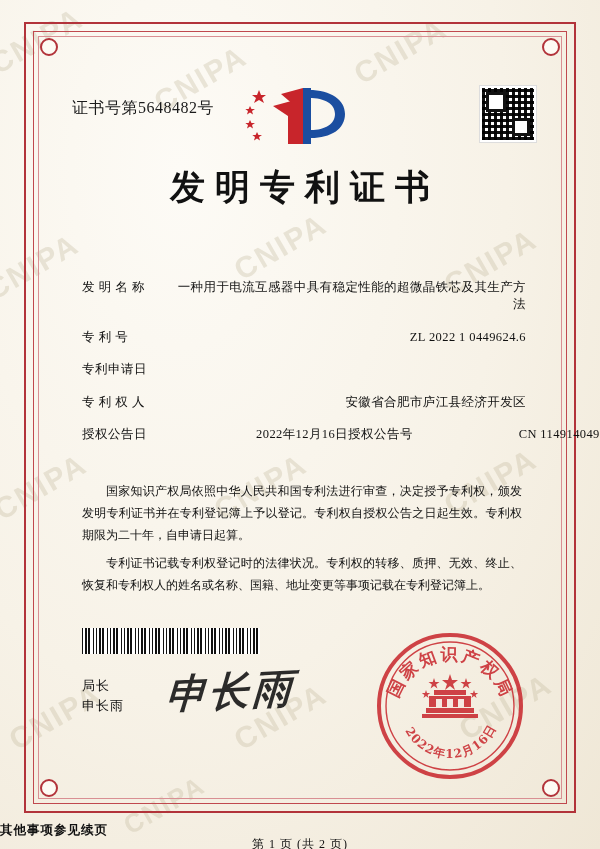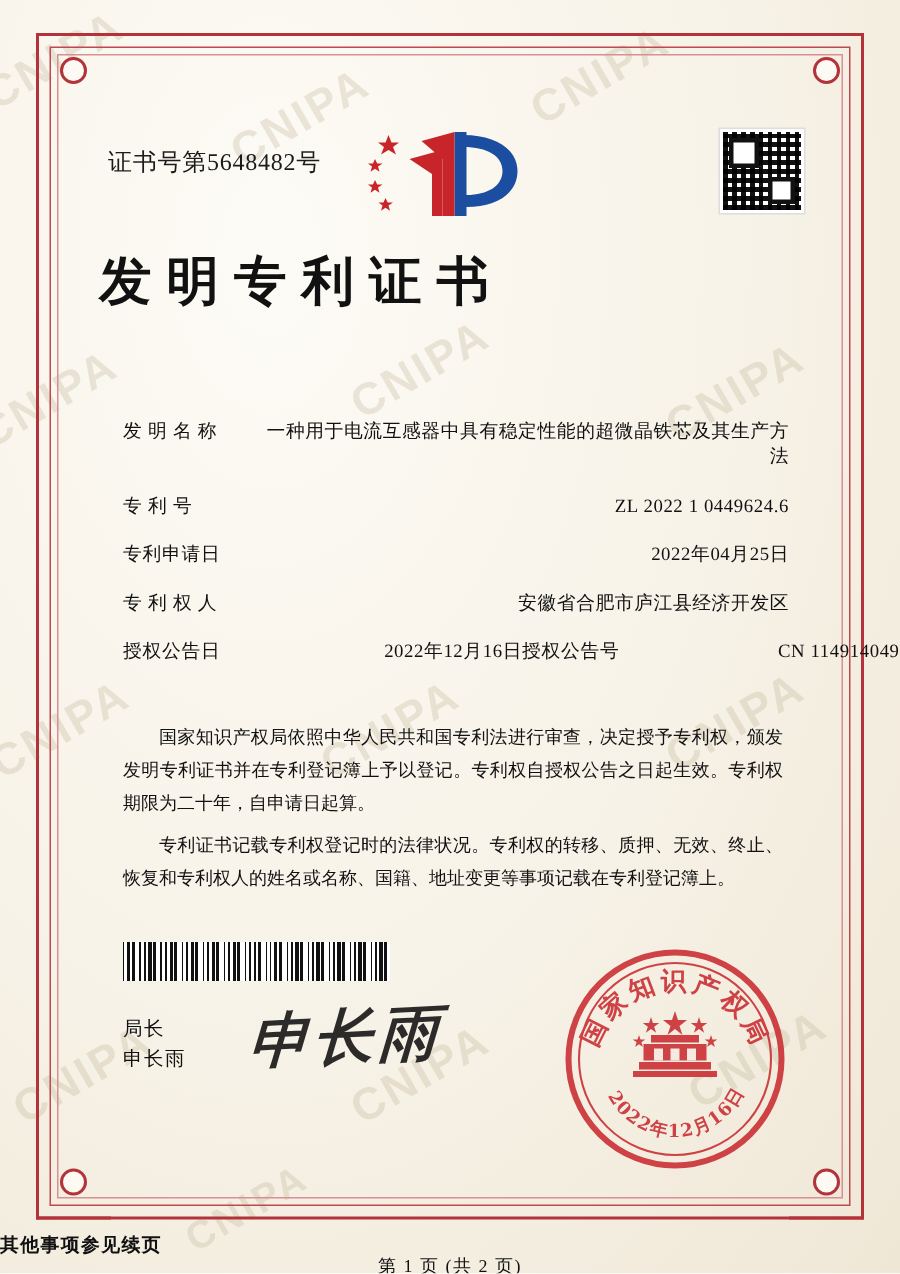--- a/index.html
+++ b/index.html
@@ -102,20 +102,21 @@
   }
 
   
   .logo{
     position:absolute;left:50%;top:24px;transform:translateX(-50%);
     width:110px;height:64px;
   }
 
   .title{
     position:absolute;left:0;right:0;top:104px;
+    text-align:center;
     font-size:35px;
     font-weight:bold;
     letter-spacing:10px;
     color:#111;
     font-family:"DejaVu Serif", serif;
     text-indent:10px;
   }
 
   .fields{
     position:absolute;left:26px;right:18px;top:175px;margin-top:44px;
@@ -247,21 +248,20 @@
       </div>
 
 
       <div class="field">
         <div class="flabel">专 利 号</div>
         <div class="fvalue">ZL 2022 1 0449624.6</div>
       </div>
 
       <div class="field">
         <div class="flabel">专利申请日</div>
-        <div class="fvalue">2022年04月25日</div>
       </div>
 
       <div class="field">
         <div class="flabel">专 利 权 人</div>
         <div class="fvalue">安徽省合肥市庐江县经济开发区</div>
       </div>
 
 
       <div class="field split">
         <div class="flabel">授权公告日</div>

